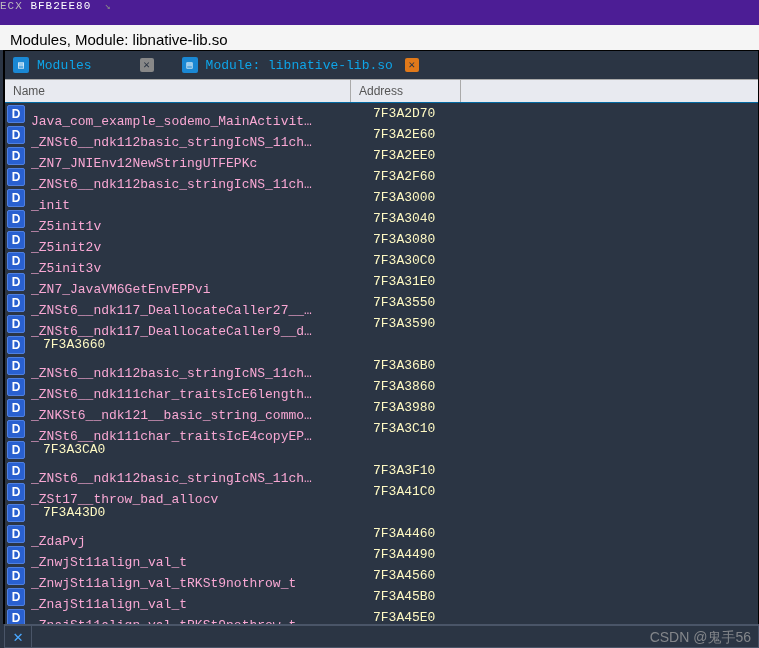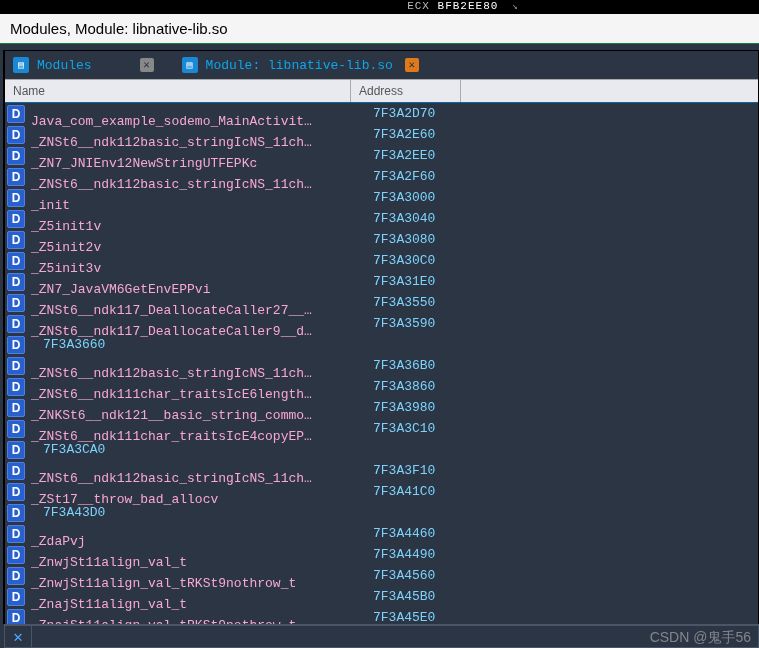--- a/index.html
+++ b/index.html
@@ -10,25 +10,24 @@
 body {
   font-family: "Courier New", monospace;
   background: #2b3544;
   color: #c8d0d8;
   width: 759px;
   height: 648px;
   overflow: hidden;
   font-size: 13px;
 }
 .top-bar {
-  background: #000000;
-  height: 14px;
+  background: #4c1d95;
+  height: 25px;
   color: #fff;
   font-size: 11px;
-  text-align: right;
   padding-right: 240px;
   letter-spacing: 1px;
 }
 .top-bar .reg-label {
   color: #bdbdbd;
 }
 .top-bar .reg-val {
   color: #fff;
 }
 .title-bar {
@@ -122,21 +121,21 @@
 }
 .row-name {
   width: 330px;
   color: #f9a8d4;
   white-space: nowrap;
   overflow: hidden;
   text-overflow: clip;
   margin-top: 16px;
 }
 .row-addr {
-  color: #7dd3fc;
+  color: #fef9c3;
   padding-left: 12px;
 }
 .bottom-bar {
   position: absolute;
   bottom: 0;
   left: 4px;
   right: 0;
   height: 24px;
   background: #2b3544;
   border-top: 1px solid #4a5568;

